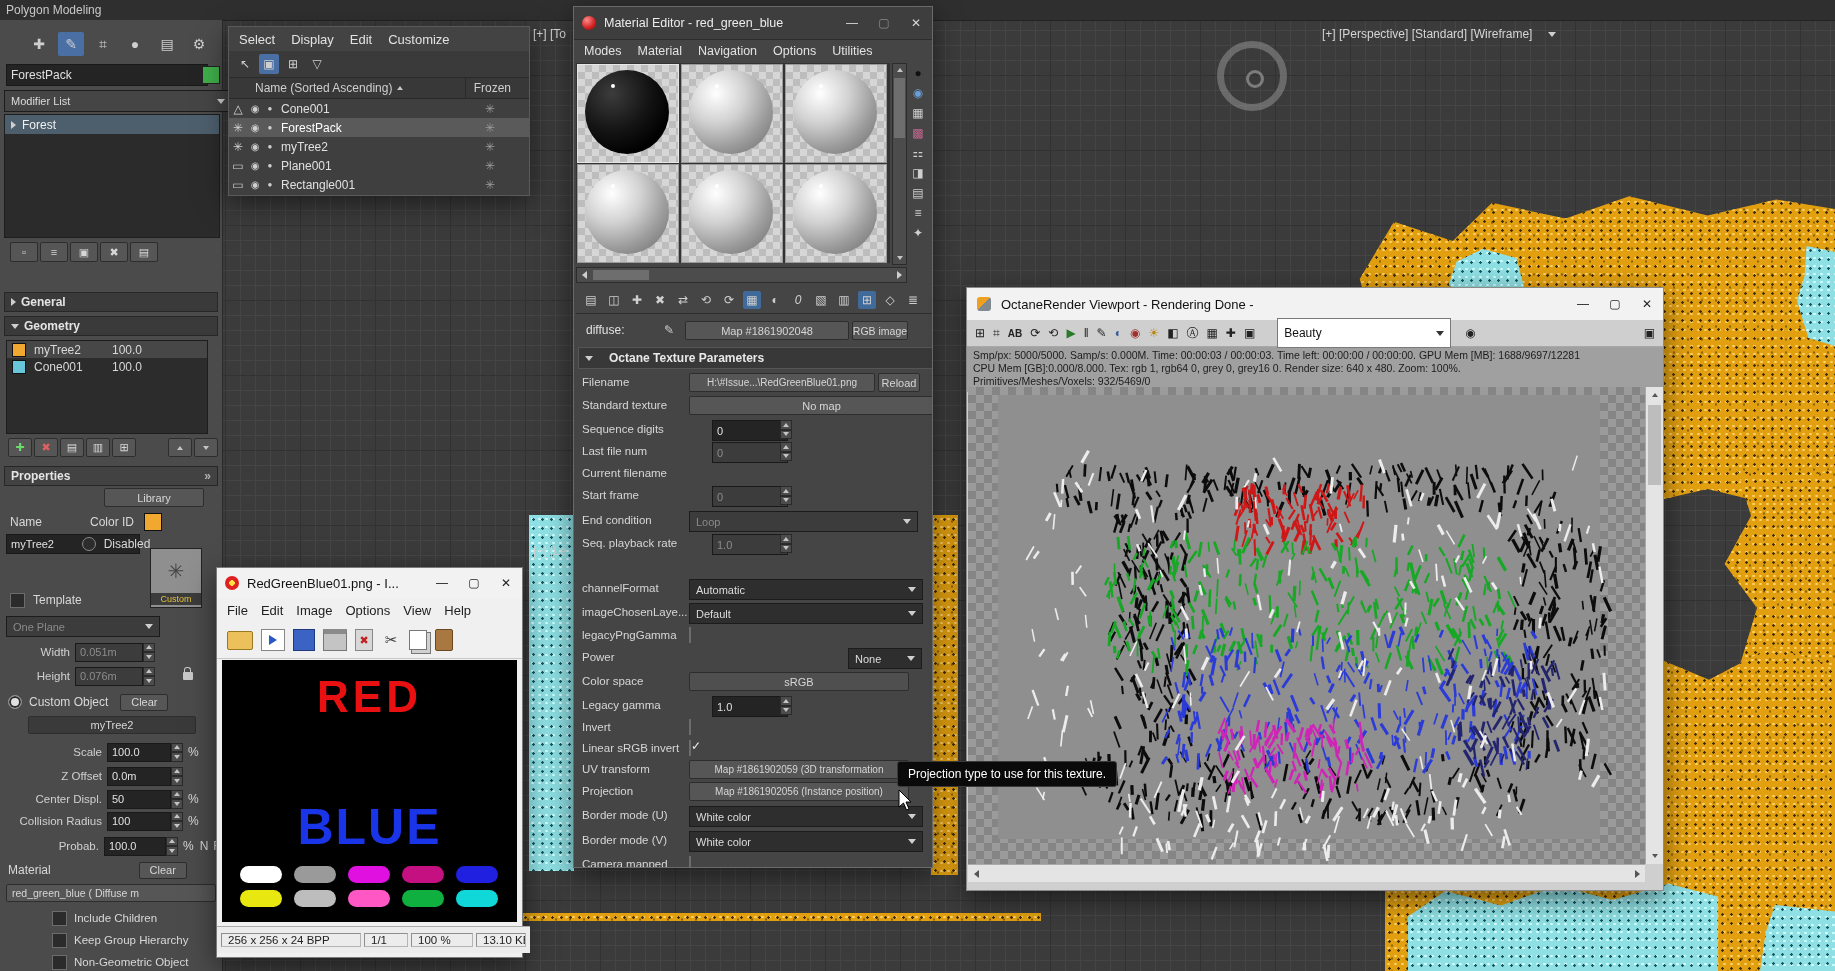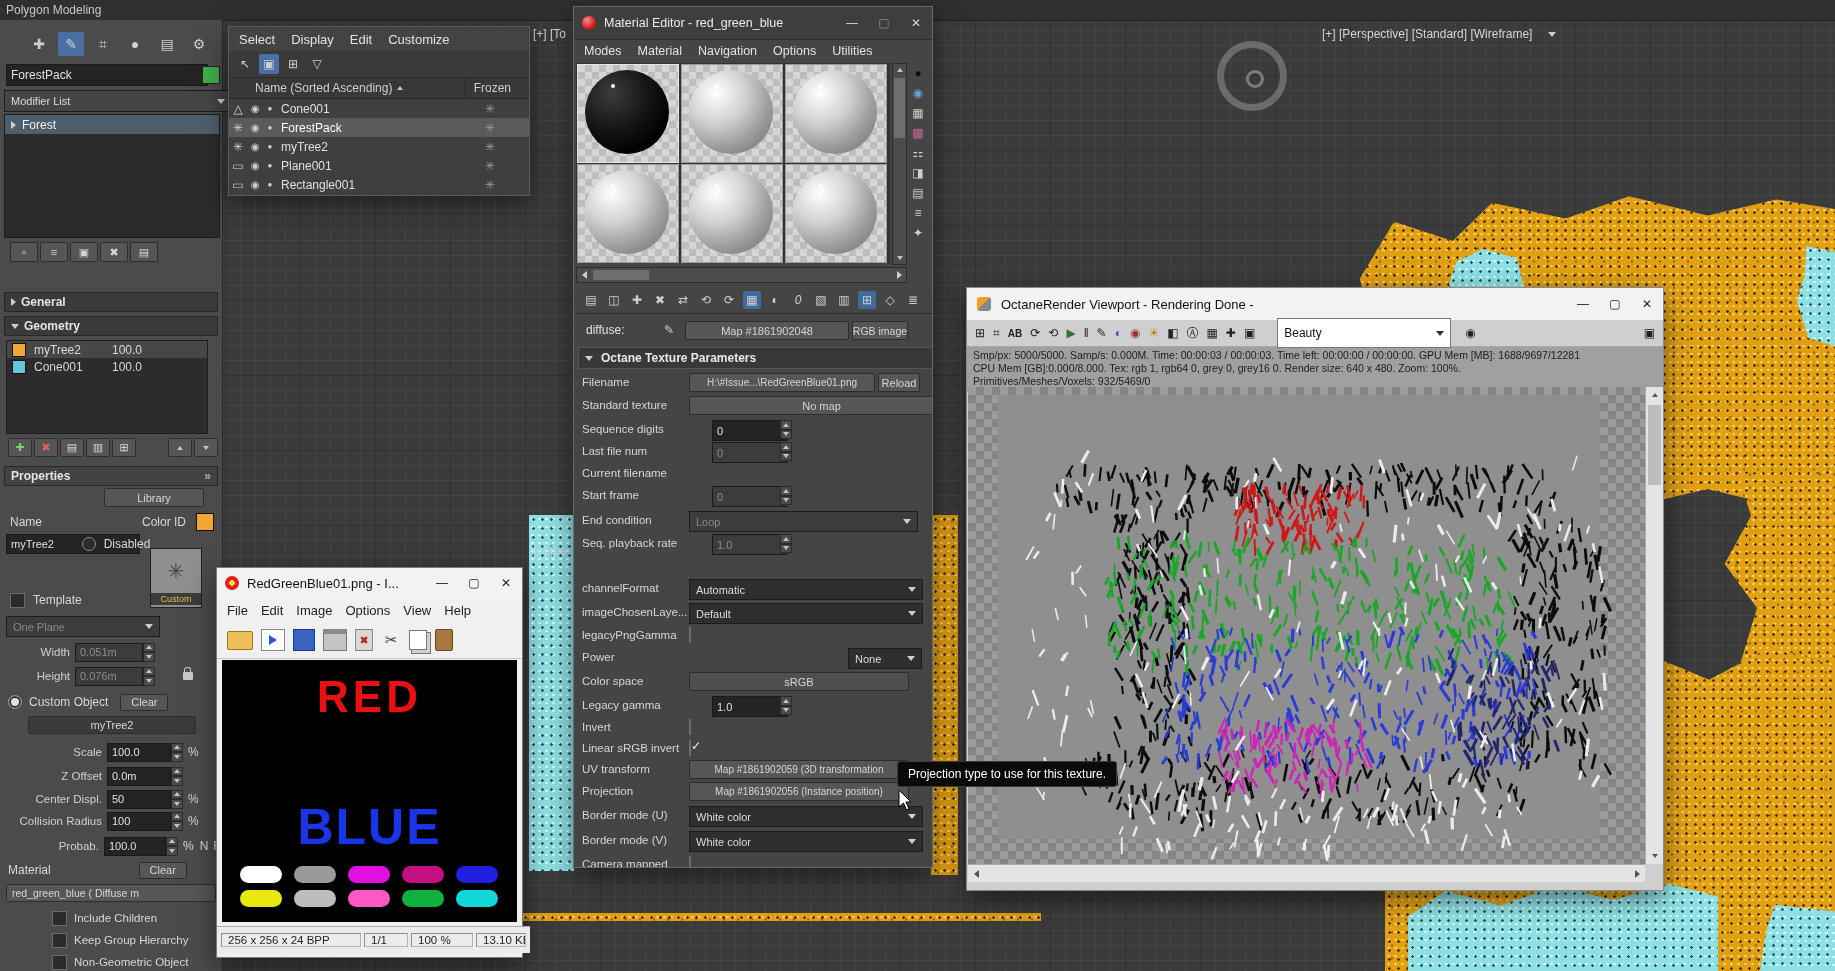--- a/index.html
+++ b/index.html
@@ -181,21 +181,21 @@
       </div>
 
     <div class="rollout" style="top:446px;background:#424242;">
       <span>Properties</span>
       <span style="margin-left:auto;color:#b0b0b0;">»</span>
     </div>
     <button class="abs mxbtn" style="left:104px;top:468px;width:100px;height:19px;">Library</button>
 
     <div class="prow" style="top:492px;">
       <span style="margin-left:10px;">Name</span>
-      <span style="margin-left:100px;">Color ID</span>
+      <span style="margin-left:48px;">Color ID</span>
       <span style="margin-left: 10px; width: 16px; height: 16px; border: 1px solid rgb(17, 17, 17); display: inline-block; background-color: rgb(240, 168, 48);"></span>
     </div>
     <div class="abs mxfield" style="left:6px;top:514px;width:124px;height:18px;">myTree2</div>
 
     <div class="prow" style="top:514px;justify-content:center;">
       <span class="radio" style="margin-left:10px;"></span>
       <span style="margin-left:8px;">Disabled</span>
     </div>
 
     <div class="abs" style="left:150px;top:528px;width:50px;height:58px;border:1px solid #222;background:#8f8f8f;">
@@ -493,21 +493,21 @@
     </div>
 
     <div class="abs" style="left:0;top:312px;width:358px;height:24px;">
       <span class="abs" style="left:12px;top:4px;color:#e2e2e2;font-size:12px;">diffuse:</span>
       <span class="abs icon" style="left:86px;top:2px;width:18px;height:18px;">✎</span>
       <button class="abs mxbtn" style="left:111px;top:2px;width:164px;height:19px;">Map #1861902048</button>
       <button class="abs mxbtn" style="left:278px;top:2px;width:56px;height:19px;font-size:10.5px;">RGB image</button>
     </div>
 
     <div class="abs" style="left:4px;top:340px;width:348px;height:20px;background:#383838;border:1px solid #555;
-                display:flex;align-items:center;gap:8px;padding:0 6px;font-weight:bold;color:#e8e8e8;">
+                display:flex;align-items:center;gap:16px;padding:0 6px;font-weight:bold;color:#e8e8e8;">
       <span class="tri-dn"></span>
       <span>Octane Texture Parameters</span>
     </div>
 
     <div class="me-row" style="top:366px;">
       <span class="me-label">Filename</span>
       <button class="mxbtn abs" style="left:107px;top:0;width:186px;height:19px;font-size:10px;">H:\#Issue...\RedGreenBlue01.png</button>
       <button class="mxbtn abs" style="left:296px;top:0;width:42px;height:19px;">Reload</button>
     </div>
     <div class="me-row" style="top:389px;">

